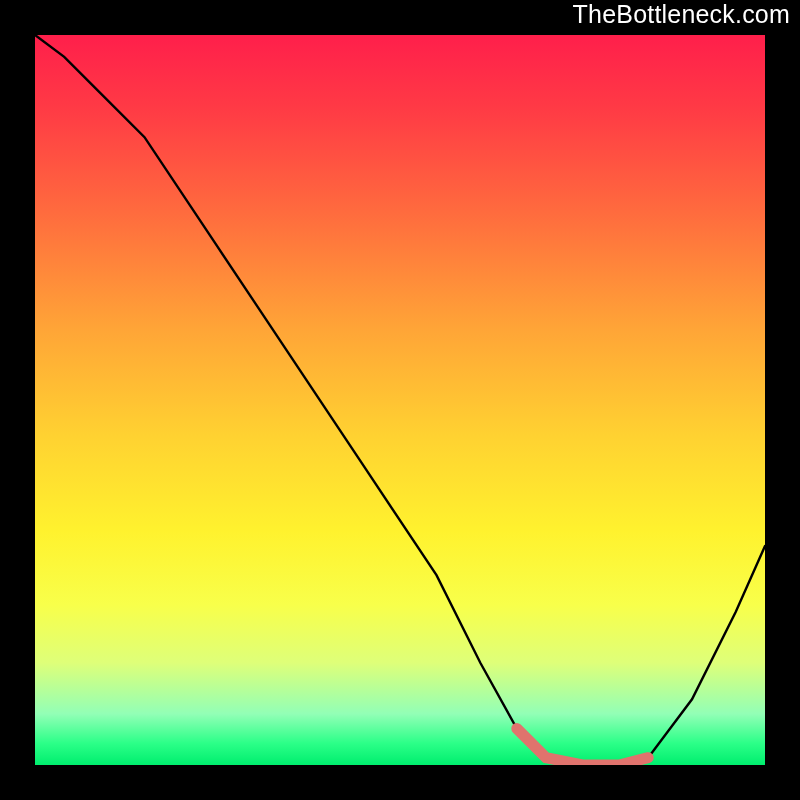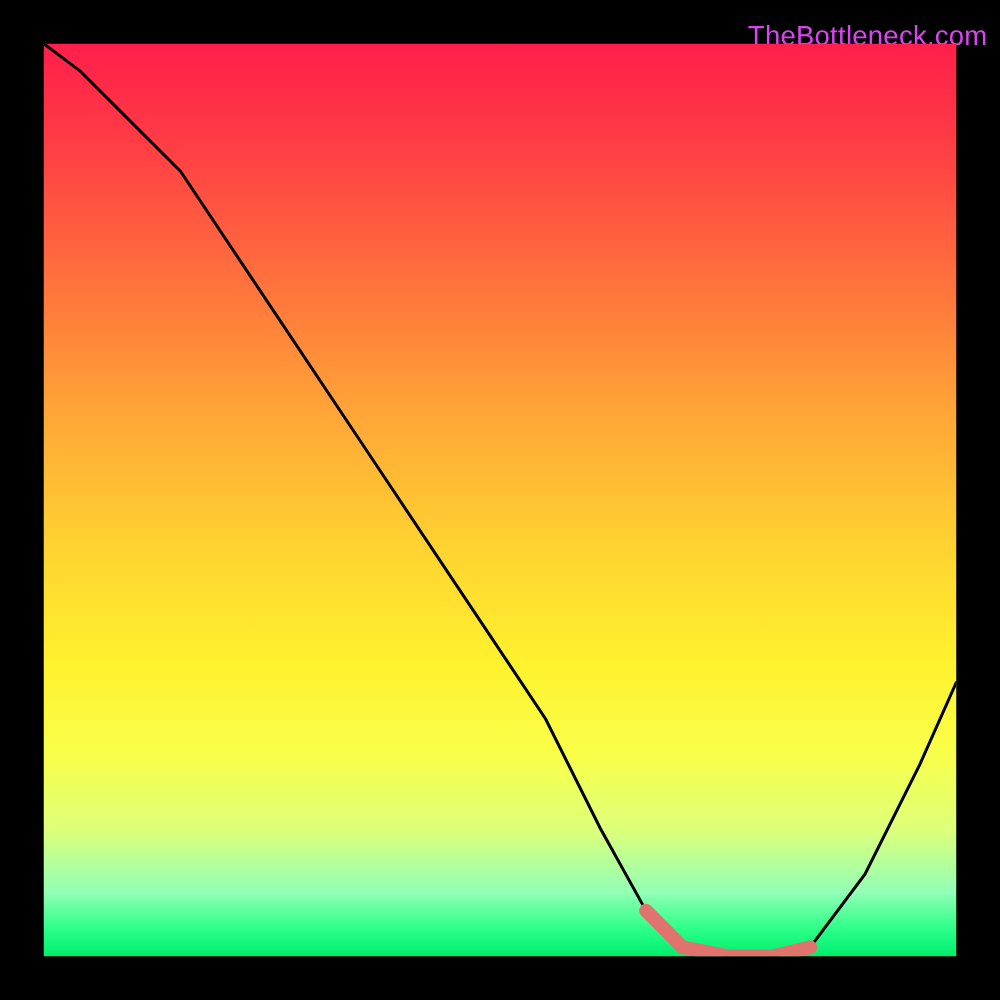--- a/index.html
+++ b/index.html
@@ -5,25 +5,25 @@
   * { margin: 0; padding: 0; box-sizing: border-box; }
   html, body { width: 800px; height: 800px; background: #000; overflow: hidden; }
   .stage {
     position: relative;
     width: 800px;
     height: 800px;
     background: #000;
   }
   .watermark {
     position: absolute;
-    top: 16px;
+    top: 0;
     right: 10px;
     font-family: Arial, Helvetica, sans-serif;
-    font-size: 22px;
-    color: #d946ef;
+    font-size: 25px;
+    color: #ffffff;
     letter-spacing: 0.2px;
     user-select: none;
   }
   .plot {
     position: absolute;
     left: 35px;
     top: 35px;
     width: 730px;
     height: 730px;
   }

